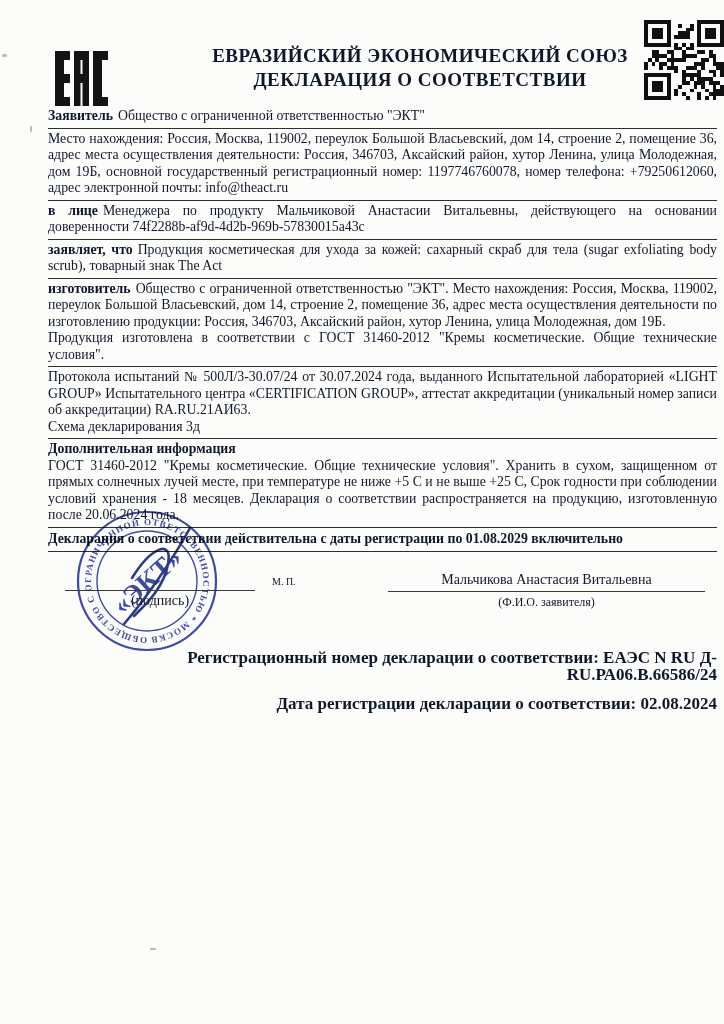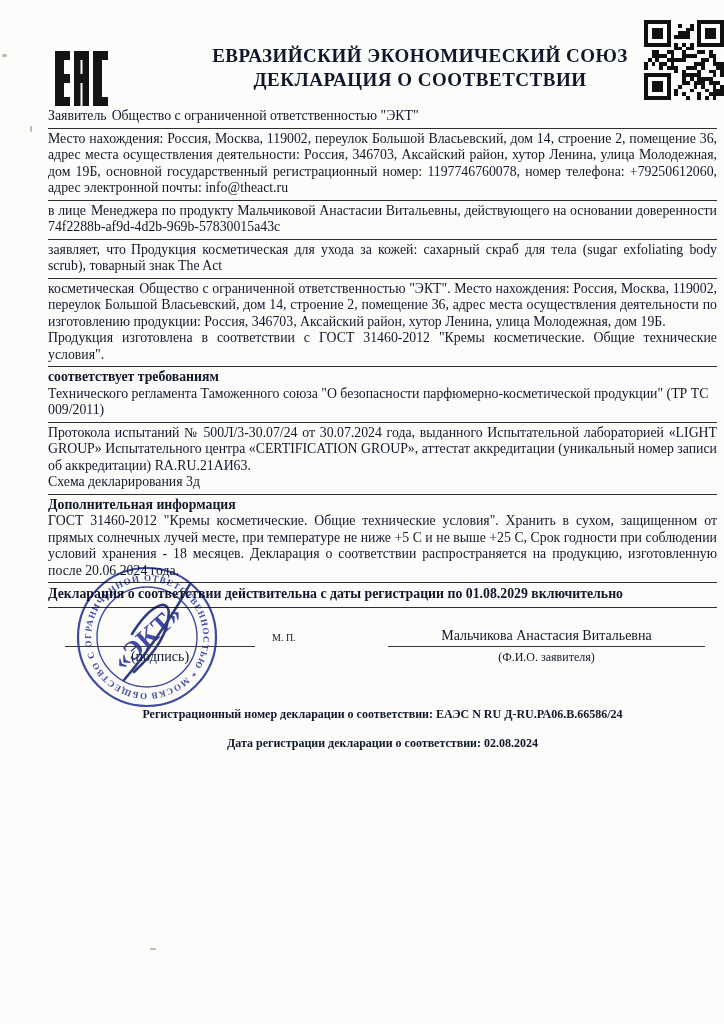--- a/index.html
+++ b/index.html
@@ -6,40 +6,40 @@
   .page{
     position:relative; width:724px; height:1024px; overflow:hidden;
     background:#fcfcfa; color:#0f172a;
     font-family:"Liberation Serif","DejaVu Serif",serif;
     font-size:13.8px; line-height:16.5px;
   }
   .content{position:absolute; left:48px; top:0; width:669px;}
   .sec{padding:2px 0 3px 0; border-bottom:1.4px solid #2e2e2e;}
   .sec p{margin:0; text-align:justify; text-align-last:left;}
   .sec p.left{text-align:left;}
-  .lbl{font-weight:normal; margin-right:5px;}
+  .lbl{font-weight:bold; margin-right:5px;}
   .hdr{font-weight:bold; margin:2px 0 2px 0; text-align:left;}
   .first{margin-top:106px;}
   .validity{font-weight:bold; padding:3px 0 4px 0;}
   
   .eac{position:absolute; left:55px; top:50px;}
   .title{position:absolute; left:150px; top:44px; width:540px; text-align:center;
          font-weight:bold; font-size:19px; line-height:24px; letter-spacing:.5px;}
   .qr{position:absolute; left:644px; top:20px; width:80px; height:80px;}
   
   .sig-area{position:relative; height:94px;}
   .stamp{position:absolute; left:24px; top:-46px; mix-blend-mode:multiply; opacity:.92;}
   .sig-line{position:absolute; left:17px; top:38px; width:190px; border-top:1.2px solid #3a3a3a;}
   .sig-cap{position:absolute; left:17px; top:41px; width:190px; text-align:center; font-size:14px;}
   .mp{position:absolute; left:224px; top:22px; font-size:10px;}
   .name-wrap{position:absolute; left:340px; top:20px; width:317px; text-align:center;}
   .name{font-size:14px; border-bottom:1.2px solid #3a3a3a; padding:0 4px 2px 4px;font-family:Liberation Serif, serif;}
   .name-cap{font-size:12px; padding-top:2px;}
   
-  .foot{font-weight:bold; font-size:12px; margin:0 0 13px 0; text-align:center;}
+  .foot{font-weight:bold; font-size:17px; margin:0 0 13px 0; text-align:right;}
   .foot-first{margin-top:4px;}
   .speck{position:absolute; background:#b9b9b4; border-radius:2px;}
 </style>
 </head>
 <body>
 
 <div class="page">
 
   <svg class="eac" width="53" height="57" viewBox="0 0 53 57">
     <g fill="#141414">
@@ -297,28 +297,24 @@
 
     <div class="sec">
       <p><span class="lbl">в лице</span><span>Менеджера по продукту Мальчиковой Анастасии Витальевны, действующего на основании доверенности 74f2288b-af9d-4d2b-969b-57830015a43c</span></p>
     </div>
 
     <div class="sec">
       <p><span class="lbl">заявляет, что</span><span>Продукция косметическая для ухода за кожей: сахарный скраб для тела (sugar exfoliating body scrub), товарный знак The Act</span></p>
     </div>
 
     <div class="sec">
-      <p><span class="lbl">косметическая</span><span>Общество с ограниченной ответственностью "ЭКТ". Место нахождения: Россия, Москва, 119002, переулок Большой Власьевский, дом 14, строение 2, помещение 36, адрес места осуществления деятельности по изготовлению продукции: Россия, 346703, Аксайский район, хутор Ленина, улица Молодежная, дом 19Б.</span></p>
+      <p><span class="lbl">изготовитель</span><span>Общество с ограниченной ответственностью "ЭКТ". Место нахождения: Россия, Москва, 119002, переулок Большой Власьевский, дом 14, строение 2, помещение 36, адрес места осуществления деятельности по изготовлению продукции: Россия, 346703, Аксайский район, хутор Ленина, улица Молодежная, дом 19Б.</span></p>
       <p>Продукция изготовлена в соответствии с ГОСТ 31460-2012 "Кремы косметические. Общие технические условия".</p>
     </div>
 
-    <div class="sec">
-      <p class="hdr">соответствует требованиям</p>
-      <p class="left">Технического регламента Таможенного союза "О безопасности парфюмерно-косметической продукции" (ТР ТС 009/2011)</p>
-    </div>
 
     <div class="sec">
       <p>Протокола испытаний № 500Л/3-30.07/24 от 30.07.2024 года, выданного Испытательной лабораторией «LIGHT GROUP» Испытательного центра «CERTIFICATION GROUP», аттестат аккредитации (уникальный номер записи об аккредитации) RA.RU.21АИ63.</p>
       <p class="left">Схема декларирования 3д</p>
     </div>
 
     <div class="sec">
       <p class="hdr">Дополнительная информация</p>
       <p>ГОСТ 31460-2012 "Кремы косметические. Общие технические условия". Хранить в сухом, защищенном от прямых солнечных лучей месте, при температуре не ниже +5 С и не выше +25 С, Срок годности при соблюдении условий хранения - 18 месяцев. Декларация о соответствии распространяется на продукцию, изготовленную после 20.06.2024 года.</p>
     </div>

